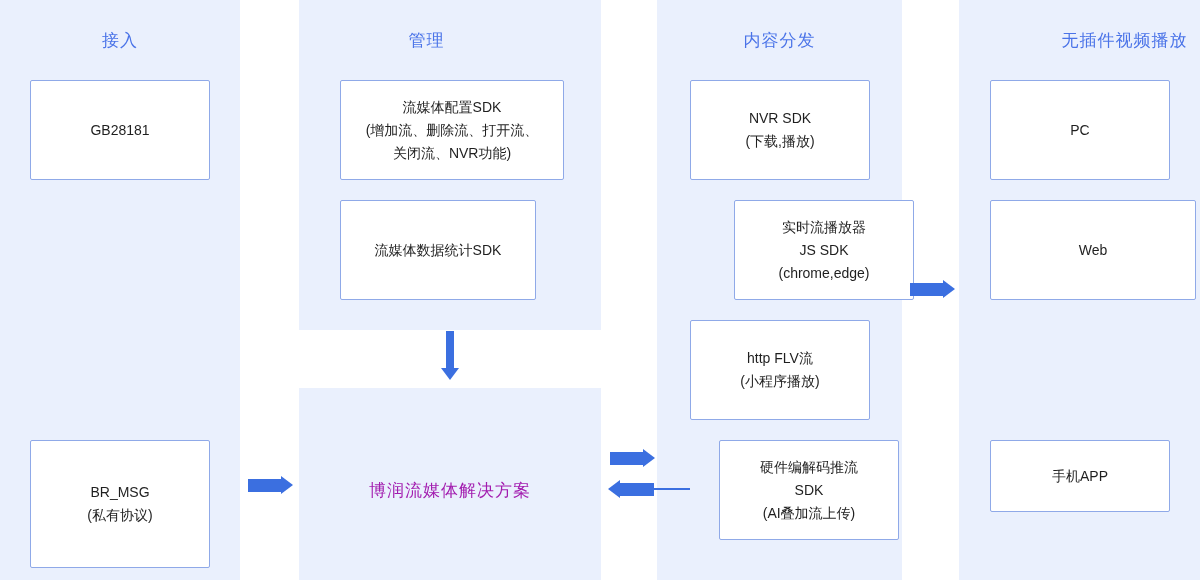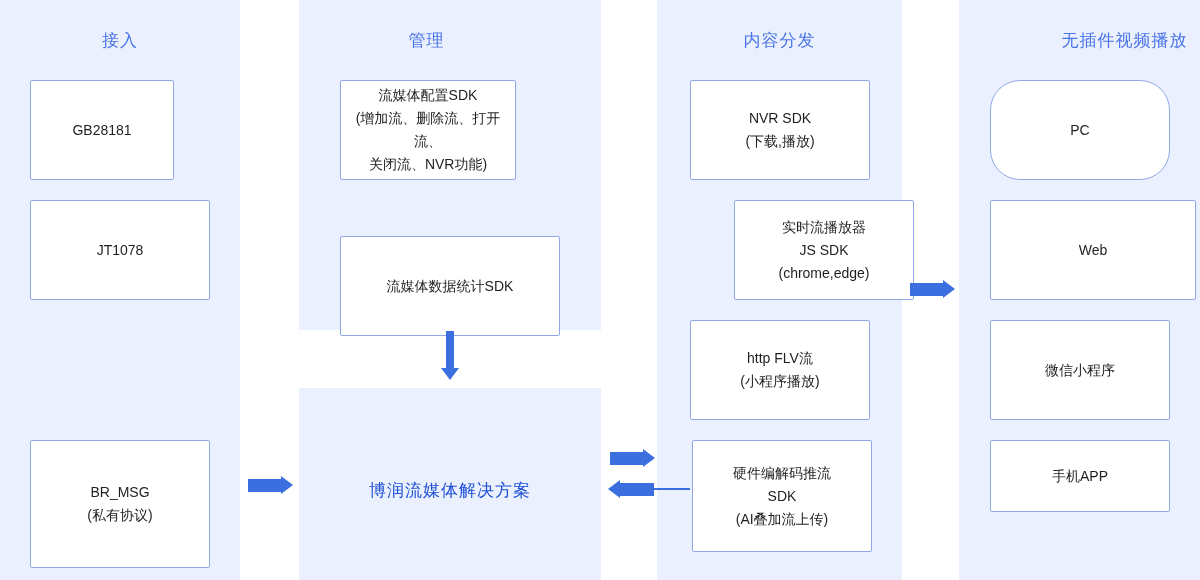--- a/index.html
+++ b/index.html
@@ -52,21 +52,21 @@
     padding: 0 6px;
     box-sizing: border-box;
     white-space: pre-line;
   }
   .solution {
     position: absolute;
     display: flex;
     align-items: center;
     justify-content: center;
     text-align: center;
-    color: #1d4ed8;
+    color: #a21caf;
     font-size: 17px;
     letter-spacing: 1px;
     background: transparent;
   }
   .arr-shaft {
     position: absolute;
     background: #3b6fe0;
   }
   .arr-head-right {
     position: absolute;
@@ -103,67 +103,61 @@
   <div class="col-bg" style="left:299px; top:0px; width:302px; height:330px;"></div>
   <div class="col-bg" style="left:299px; top:388px; width:302px; height:192px;"></div>
   <div class="col-bg" style="left:657px; top:0px; width:245px; height:580px;"></div>
   <div class="col-bg" style="left:959px; top:0px; width:241px; height:580px;"></div>
 
   <div class="col-title" style="left:0px; top:30px; width:240px;">接入</div>
   <div class="col-title" style="left:299px; top:30px; width:255px;">管理</div>
   <div class="col-title" style="left:657px; top:30px; width:245px;">内容分发</div>
   <div class="col-title" style="left:1004px; top:30px; width:241px;">无插件视频播放</div>
 
-  <div class="node" style="left:30px; top:80px; width:144px; height:100px;">
+  <div class="node" style="left:30px; top:80px; width:180px; height:100px;">
     <span class="inner">GB28181</span>
-  </div>
-  <div class="node" style="left:30px; top:200px; width:180px; height:100px;">
-    <span class="inner">JT1078</span>
   </div>
   <div class="node" style="left:30px; top:440px; width:180px; height:128px;">
     <span class="inner">BR_MSG
 (私有协议)</span>
   </div>
 
-  <div class="node" style="left:340px; top:80px; width:176px; height:100px;">
+  <div class="node" style="left:340px; top:80px; width:224px; height:100px;">
     <span class="inner">流媒体配置SDK
 (增加流、删除流、打开流、
 关闭流、NVR功能)</span>
   </div>
-  <div class="node" style="left:340px; top:200px; width:220px; height:100px;margin-top:36px;">
+  <div class="node" style="left:340px; top:200px; width:196px; height:100px;">
     <span class="inner">流媒体数据统计SDK</span>
   </div>
 
   <div class="node" style="left:690px; top:80px; width:180px; height:100px;">
     <span class="inner">NVR SDK
 (下载,播放)</span>
   </div>
   <div class="node" style="left:690px; top:200px; width:180px; height:100px;margin-left:44px;">
     <span class="inner">实时流播放器
 JS SDK
 (chrome,edge)</span>
   </div>
   <div class="node" style="left:690px; top:320px; width:180px; height:100px;">
     <span class="inner">http FLV流
 (小程序播放)</span>
   </div>
-  <div class="node" style="left:692px; top:440px; width:180px; height:112px;">
+  <div class="node" style="left:719px; top:440px; width:180px; height:100px;">
     <span class="inner">硬件编解码推流
 SDK
 (AI叠加流上传)</span>
   </div>
 
-  <div class="node" style="left:990px; top:80px; width:180px; height:100px;border-radius:30px;">
+  <div class="node" style="left:990px; top:80px; width:180px; height:100px;">
     <span class="inner">PC</span>
   </div>
   <div class="node" style="left:990px; top:200px; width:206px; height:100px;">
     <span class="inner">Web</span>
-  </div>
-  <div class="node" style="left:990px; top:320px; width:180px; height:100px;">
-    <span class="inner">微信小程序</span>
   </div>
   <div class="node" style="left:990px; top:440px; width:180px; height:72px;">
     <span class="inner">手机APP</span>
   </div>
 
   <div class="solution" style="left:299px; top:440px; width:302px; height:100px;">
     <span class="inner">博润流媒体解决方案</span>
   </div>
 
   <div>

